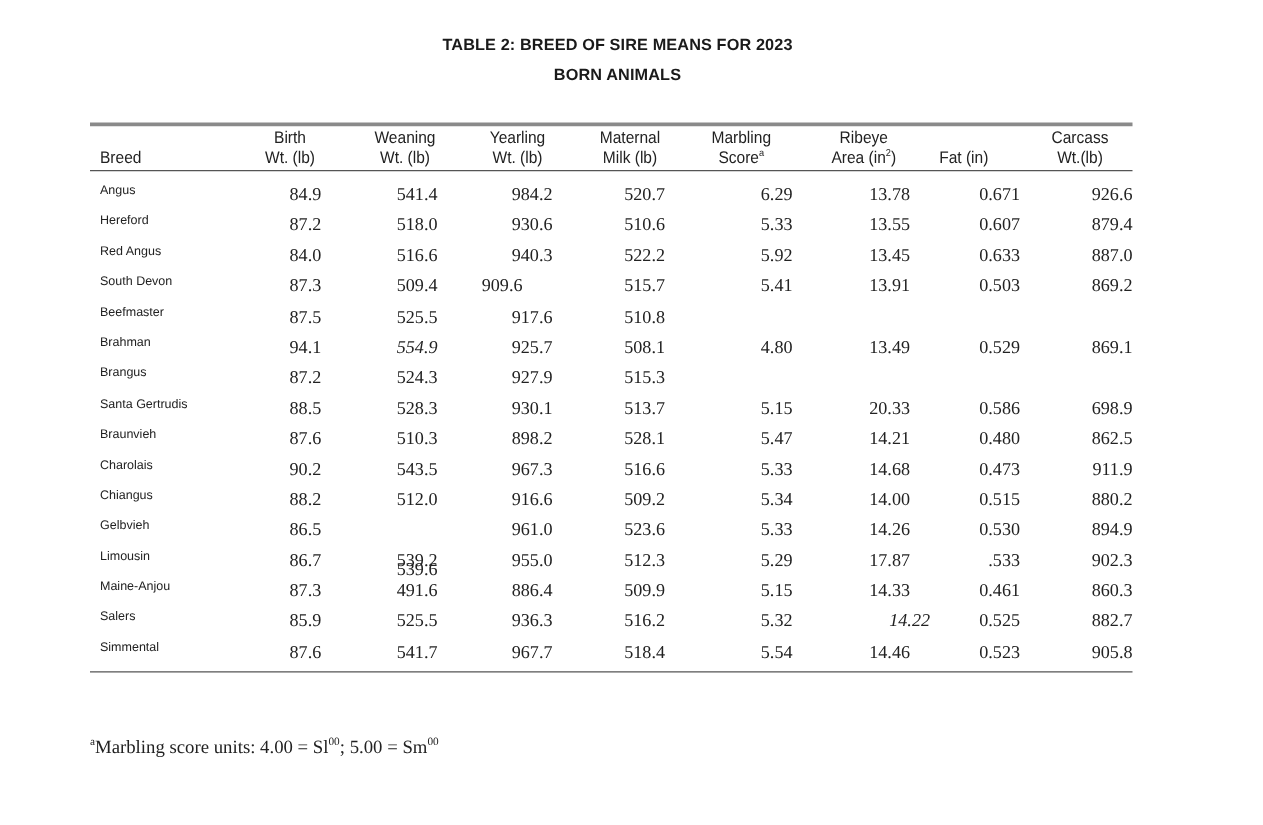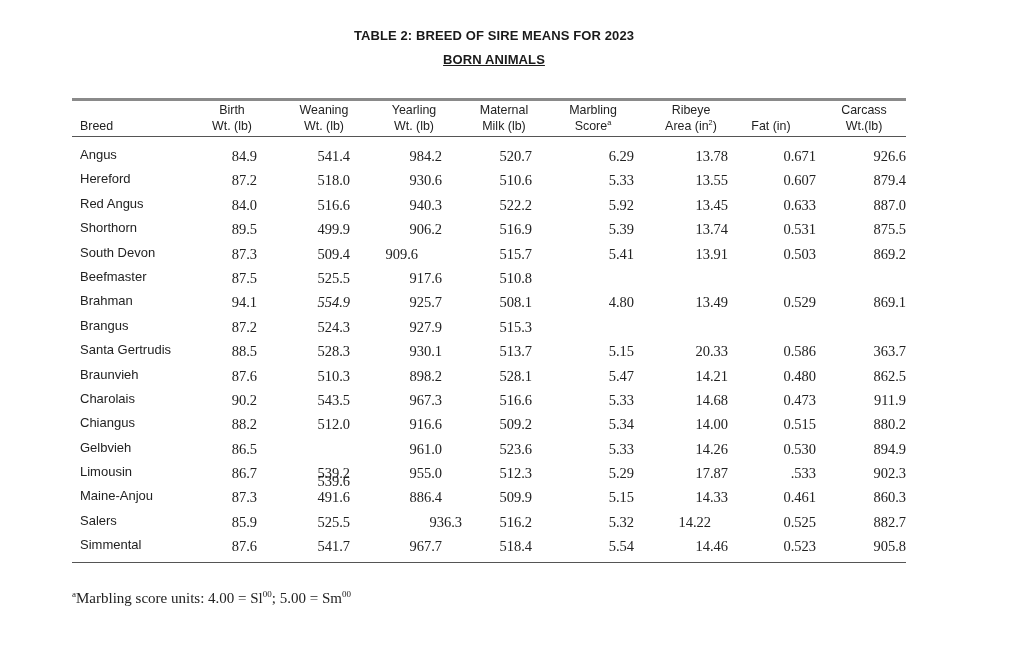--- a/index.html
+++ b/index.html
@@ -22,21 +22,21 @@
       text-align: center;
       font-family: "Liberation Sans", sans-serif;
       font-weight: bold;
       font-size: 13px;
       letter-spacing: 0.1px;
     }
     .title-line {
       height: 24px;
       line-height: 24px;
     }
-    .title-line.l2 { padding-left: 0; text-decoration: underline; }
+    .title-line.l2 { padding-left: 0; }
     .table-wrap {
       position: absolute;
       left: 72px;
       top: 98px;
       width: 834px;
     }
     .top-rule {
       height: 3px;
       background: #8a8a8a;
       margin-bottom: 1px;
@@ -78,21 +78,21 @@
       position: absolute;
       top: 3px;
       font-family: "Liberation Serif", serif;
       font-size: 14.5px;
       color: #222;
       text-align: right;
       white-space: nowrap;
     }
     .cell.breed {
       font-family: "Liberation Sans", sans-serif;
-      font-size: 13px;
+      font-size: 10px;
       text-align: left;
       left: 8px;
       top: 2px;
     }
     .bottom-rule {
       height: 1px;
       background: #555;
       margin-top: 2px;
     }
     .footnote {
@@ -184,31 +184,20 @@
         <div class="cell" style="right: 649px;">84.0</div>
         <div class="cell" style="right: 556px;">516.6</div>
         <div class="cell" style="right: 464px;">940.3</div>
         <div class="cell" style="right: 374px;">522.2</div>
         <div class="cell" style="right: 272px;">5.92</div>
         <div class="cell" style="right: 178px;">13.45</div>
         <div class="cell" style="right: 90px;">0.633</div>
         <div class="cell" style="right: 0px;">887.0</div>
       </div>
       <div class="row">
-        <div class="cell breed">Shorthorn</div>
-        <div class="cell" style="right: 649px;">89.5</div>
-        <div class="cell" style="right: 556px;">499.9</div>
-        <div class="cell" style="right: 464px;">906.2</div>
-        <div class="cell" style="right: 374px;">516.9</div>
-        <div class="cell" style="right: 272px;">5.39</div>
-        <div class="cell" style="right: 178px;">13.74</div>
-        <div class="cell" style="right: 90px;">0.531</div>
-        <div class="cell" style="right: 0px;">875.5</div>
-      </div>
-      <div class="row">
         <div class="cell breed">South Devon</div>
         <div class="cell" style="right: 649px;">87.3</div>
         <div class="cell" style="right: 556px;">509.4</div>
         <div class="cell" style="right: 488px;">909.6</div>
         <div class="cell" style="right: 374px;">515.7</div>
         <div class="cell" style="right: 272px;">5.41</div>
         <div class="cell" style="right: 178px;">13.91</div>
         <div class="cell" style="right: 90px;">0.503</div>
         <div class="cell" style="right: 0px;">869.2</div>
       </div>
@@ -247,21 +236,21 @@
       </div>
       <div class="row">
         <div class="cell breed">Santa Gertrudis</div>
         <div class="cell" style="right: 649px;">88.5</div>
         <div class="cell" style="right: 556px;">528.3</div>
         <div class="cell" style="right: 464px; margin-left: 10px;">930.1</div>
         <div class="cell" style="right: 374px;">513.7</div>
         <div class="cell" style="right: 272px;">5.15</div>
         <div class="cell" style="right: 178px;">20.33</div>
         <div class="cell" style="right: 90px;">0.586</div>
-        <div class="cell" style="right: 0px;">363.7</div>
+        <div class="cell" style="right: 0px;">698.9</div>
       </div>
       <div class="row">
         <div class="cell breed">Braunvieh</div>
         <div class="cell" style="right: 649px;">87.6</div>
         <div class="cell" style="right: 556px;">510.3</div>
         <div class="cell" style="right: 464px;">898.2</div>
         <div class="cell" style="right: 374px;">528.1</div>
         <div class="cell" style="right: 272px;">5.47</div>
         <div class="cell" style="right: 178px;">14.21</div>
         <div class="cell" style="right: 90px;">0.480</div>
@@ -319,24 +308,24 @@
         <div class="cell" style="right: 374px;">509.9</div>
         <div class="cell" style="right: 272px;">5.15</div>
         <div class="cell" style="right: 178px;">14.33</div>
         <div class="cell" style="right: 90px;">0.461</div>
         <div class="cell" style="right: 0px;">860.3</div>
       </div>
       <div class="row">
         <div class="cell breed">Salers</div>
         <div class="cell" style="right: 649px;">85.9</div>
         <div class="cell" style="right: 556px;">525.5</div>
-        <div class="cell" style="right: 444px; text-align: right;">936.3</div>
+        <div class="cell" style="right: 464px; text-align: right;">936.3</div>
         <div class="cell" style="right: 374px;">516.2</div>
         <div class="cell" style="right: 272px;">5.32</div>
-        <div class="cell" style="right: 195px;">14.22</div>
+        <div class="cell" style="right: 162px; font-style: italic;">14.22</div>
         <div class="cell" style="right: 90px;">0.525</div>
         <div class="cell" style="right: 0px;">882.7</div>
       </div>
       <div class="row">
         <div class="cell breed">Simmental</div>
         <div class="cell" style="right: 649px;">87.6</div>
         <div class="cell" style="right: 556px;">541.7</div>
         <div class="cell" style="right: 464px;">967.7</div>
         <div class="cell" style="right: 374px;">518.4</div>
         <div class="cell" style="right: 272px;">5.54</div>

